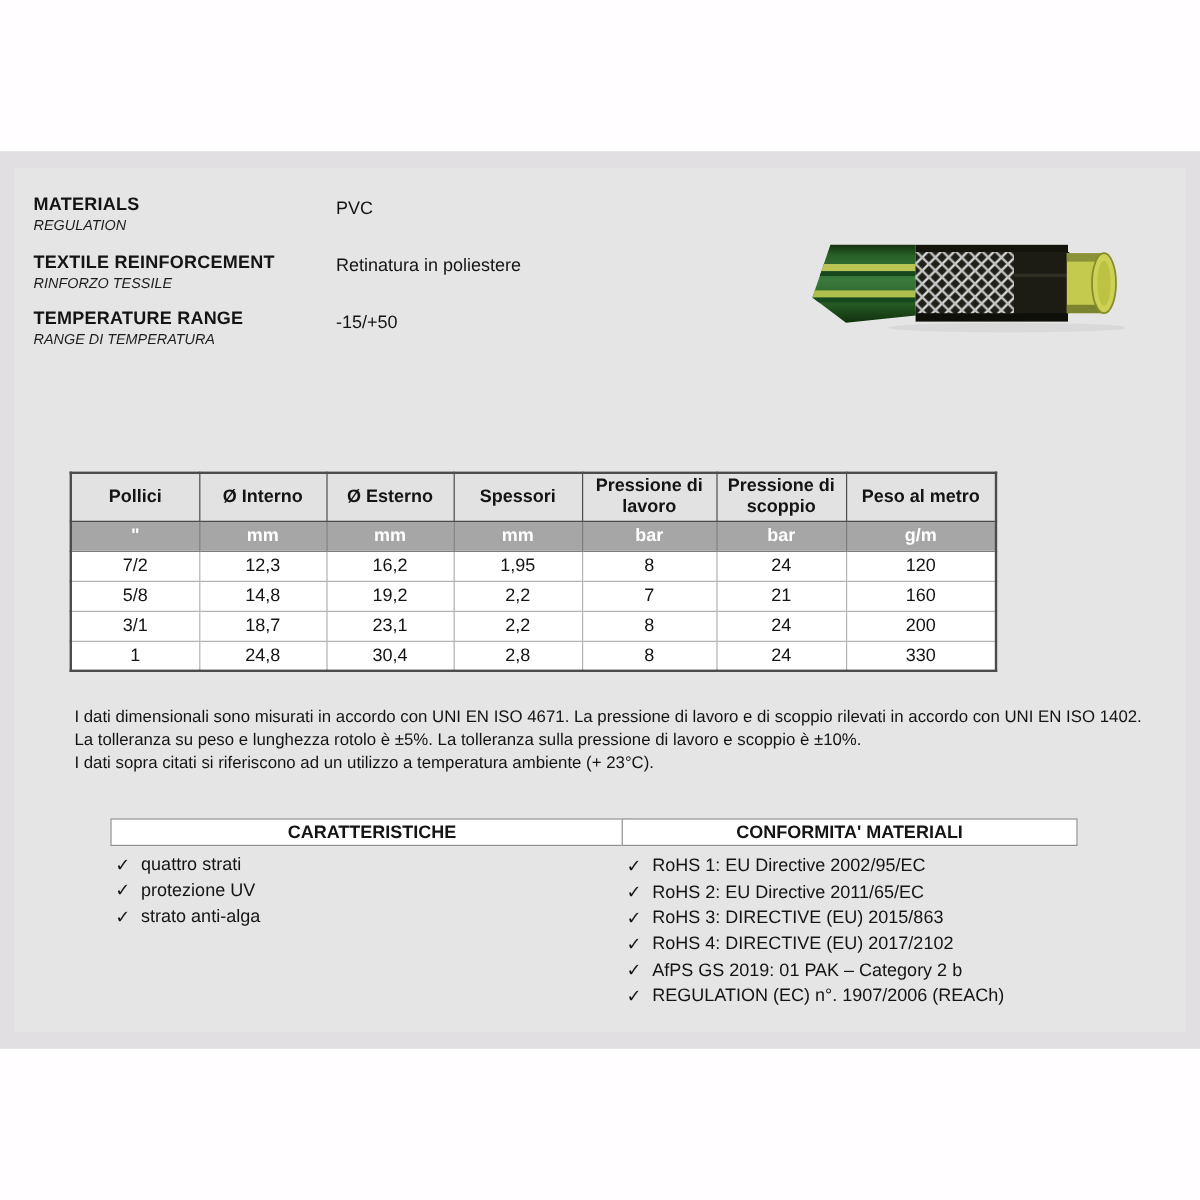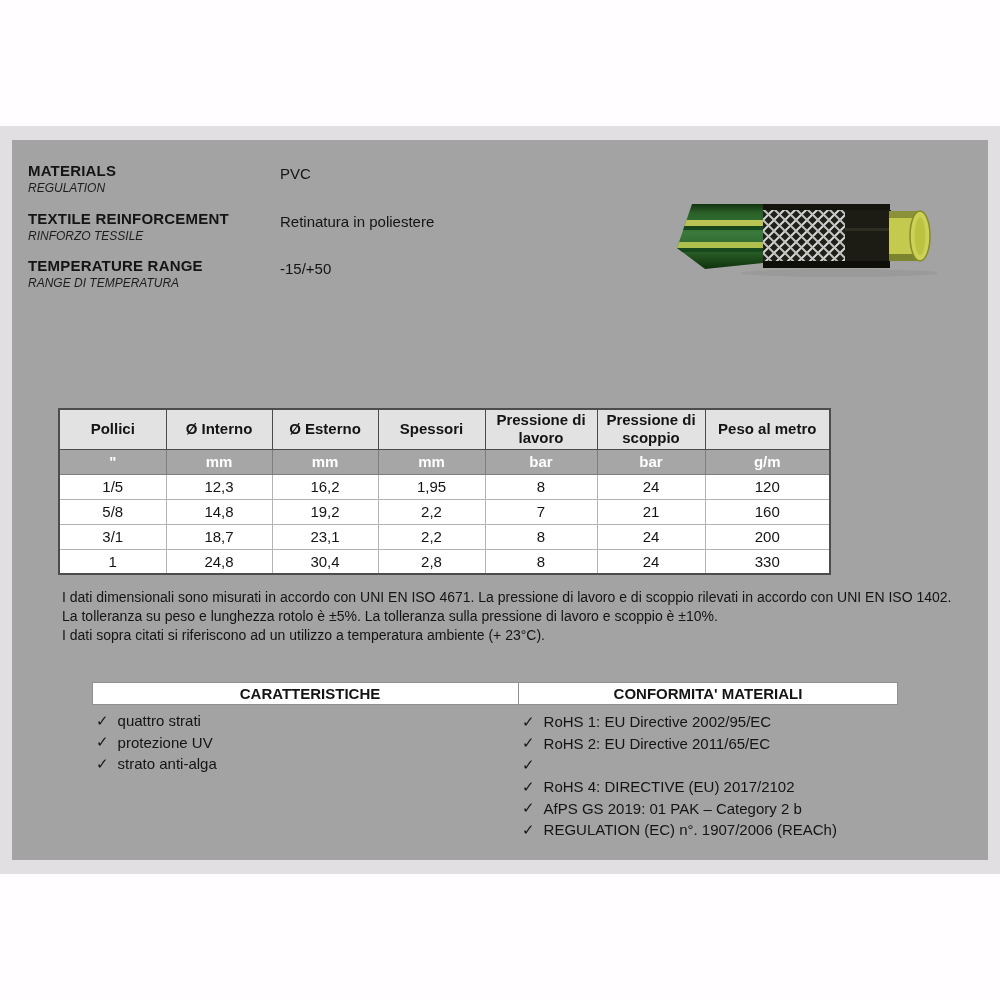--- a/index.html
+++ b/index.html
@@ -3,39 +3,39 @@
 <meta charset="utf-8">
 <style>
   * { box-sizing: border-box; }
   html,body { margin:0; padding:0; }
   body {
     width:1000px; height:1000px; position:relative;
     background:#fffdff; color:#141414;
     font-family:"Liberation Sans", sans-serif;
   }
   .band { position:absolute; left:0; top:126px; width:1000px; height:748px; background:#e1dfe2; }
-  .card { position:absolute; left:12px; top:140px; width:976px; height:720px; background:#a3a3a3; }
+  .card { position:absolute; left:12px; top:140px; width:976px; height:720px; background:#e5e5e5; }
 
   
   .spec-row { position:absolute; left:16px; width:640px; }
   .spec-row.r0 { top:22px; }
   .spec-row.r1 { top:70px; }
   .spec-row.r2 { top:117px; }
   .spec-en { font-weight:bold; font-size:15px; letter-spacing:.2px; line-height:17px; }
   .spec-it { font-style:italic; font-size:12px; line-height:14px; color:#1d1d1d; margin-top:2px; }
   .spec-value { position:absolute; left:252px; top:3px; font-size:15px; font-weight:normal; }
 
   
   .hose-wrap { position:absolute; left:663px; top:58px; width:262px; height:80px; }
 
   
   table.spec-table {
     position:absolute; left:46px; top:253px; width:771px;
     border-collapse:collapse; table-layout:fixed;
-    border:2px solid #4c4c4c; font-size:15px;margin-top:15px;
+    border:2px solid #4c4c4c; font-size:15px;
   }
   table.spec-table th {
     height:40px; background:#e2e2e2; border:1px solid #4c4c4c;
     font-weight:bold; text-align:center; vertical-align:middle;
     line-height:18px; padding:0 2px;
   }
   table.spec-table tr.units td {
     height:25px; background:#a6a6a6; color:#ffffff; font-weight:bold;
     text-align:center; vertical-align:middle; border:1px solid #7e7e7e;
   }
@@ -151,21 +151,21 @@
     <tr class="units">
       <td>"</td>
       <td>mm</td>
       <td>mm</td>
       <td>mm</td>
       <td>bar</td>
       <td>bar</td>
       <td>g/m</td>
     </tr>
     <tr class="data">
-      <td>1/5</td>
+      <td>7/2</td>
       <td>12,3</td>
       <td>16,2</td>
       <td>1,95</td>
       <td>8</td>
       <td>24</td>
       <td>120</td>
     </tr>
     <tr class="data">
       <td>5/8</td>
       <td>14,8</td>
@@ -223,20 +223,21 @@
     <div class="check-item">
       <span class="check-glyph">✓</span>
       <span>RoHS 1: EU Directive 2002/95/EC</span>
     </div>
     <div class="check-item">
       <span class="check-glyph">✓</span>
       <span>RoHS 2: EU Directive 2011/65/EC</span>
     </div>
     <div class="check-item">
       <span class="check-glyph">✓</span>
+      <span>RoHS 3: DIRECTIVE (EU) 2015/863</span>
     </div>
     <div class="check-item">
       <span class="check-glyph">✓</span>
       <span>RoHS 4: DIRECTIVE (EU) 2017/2102</span>
     </div>
     <div class="check-item">
       <span class="check-glyph">✓</span>
       <span>AfPS GS 2019: 01 PAK – Category 2 b</span>
     </div>
     <div class="check-item">

